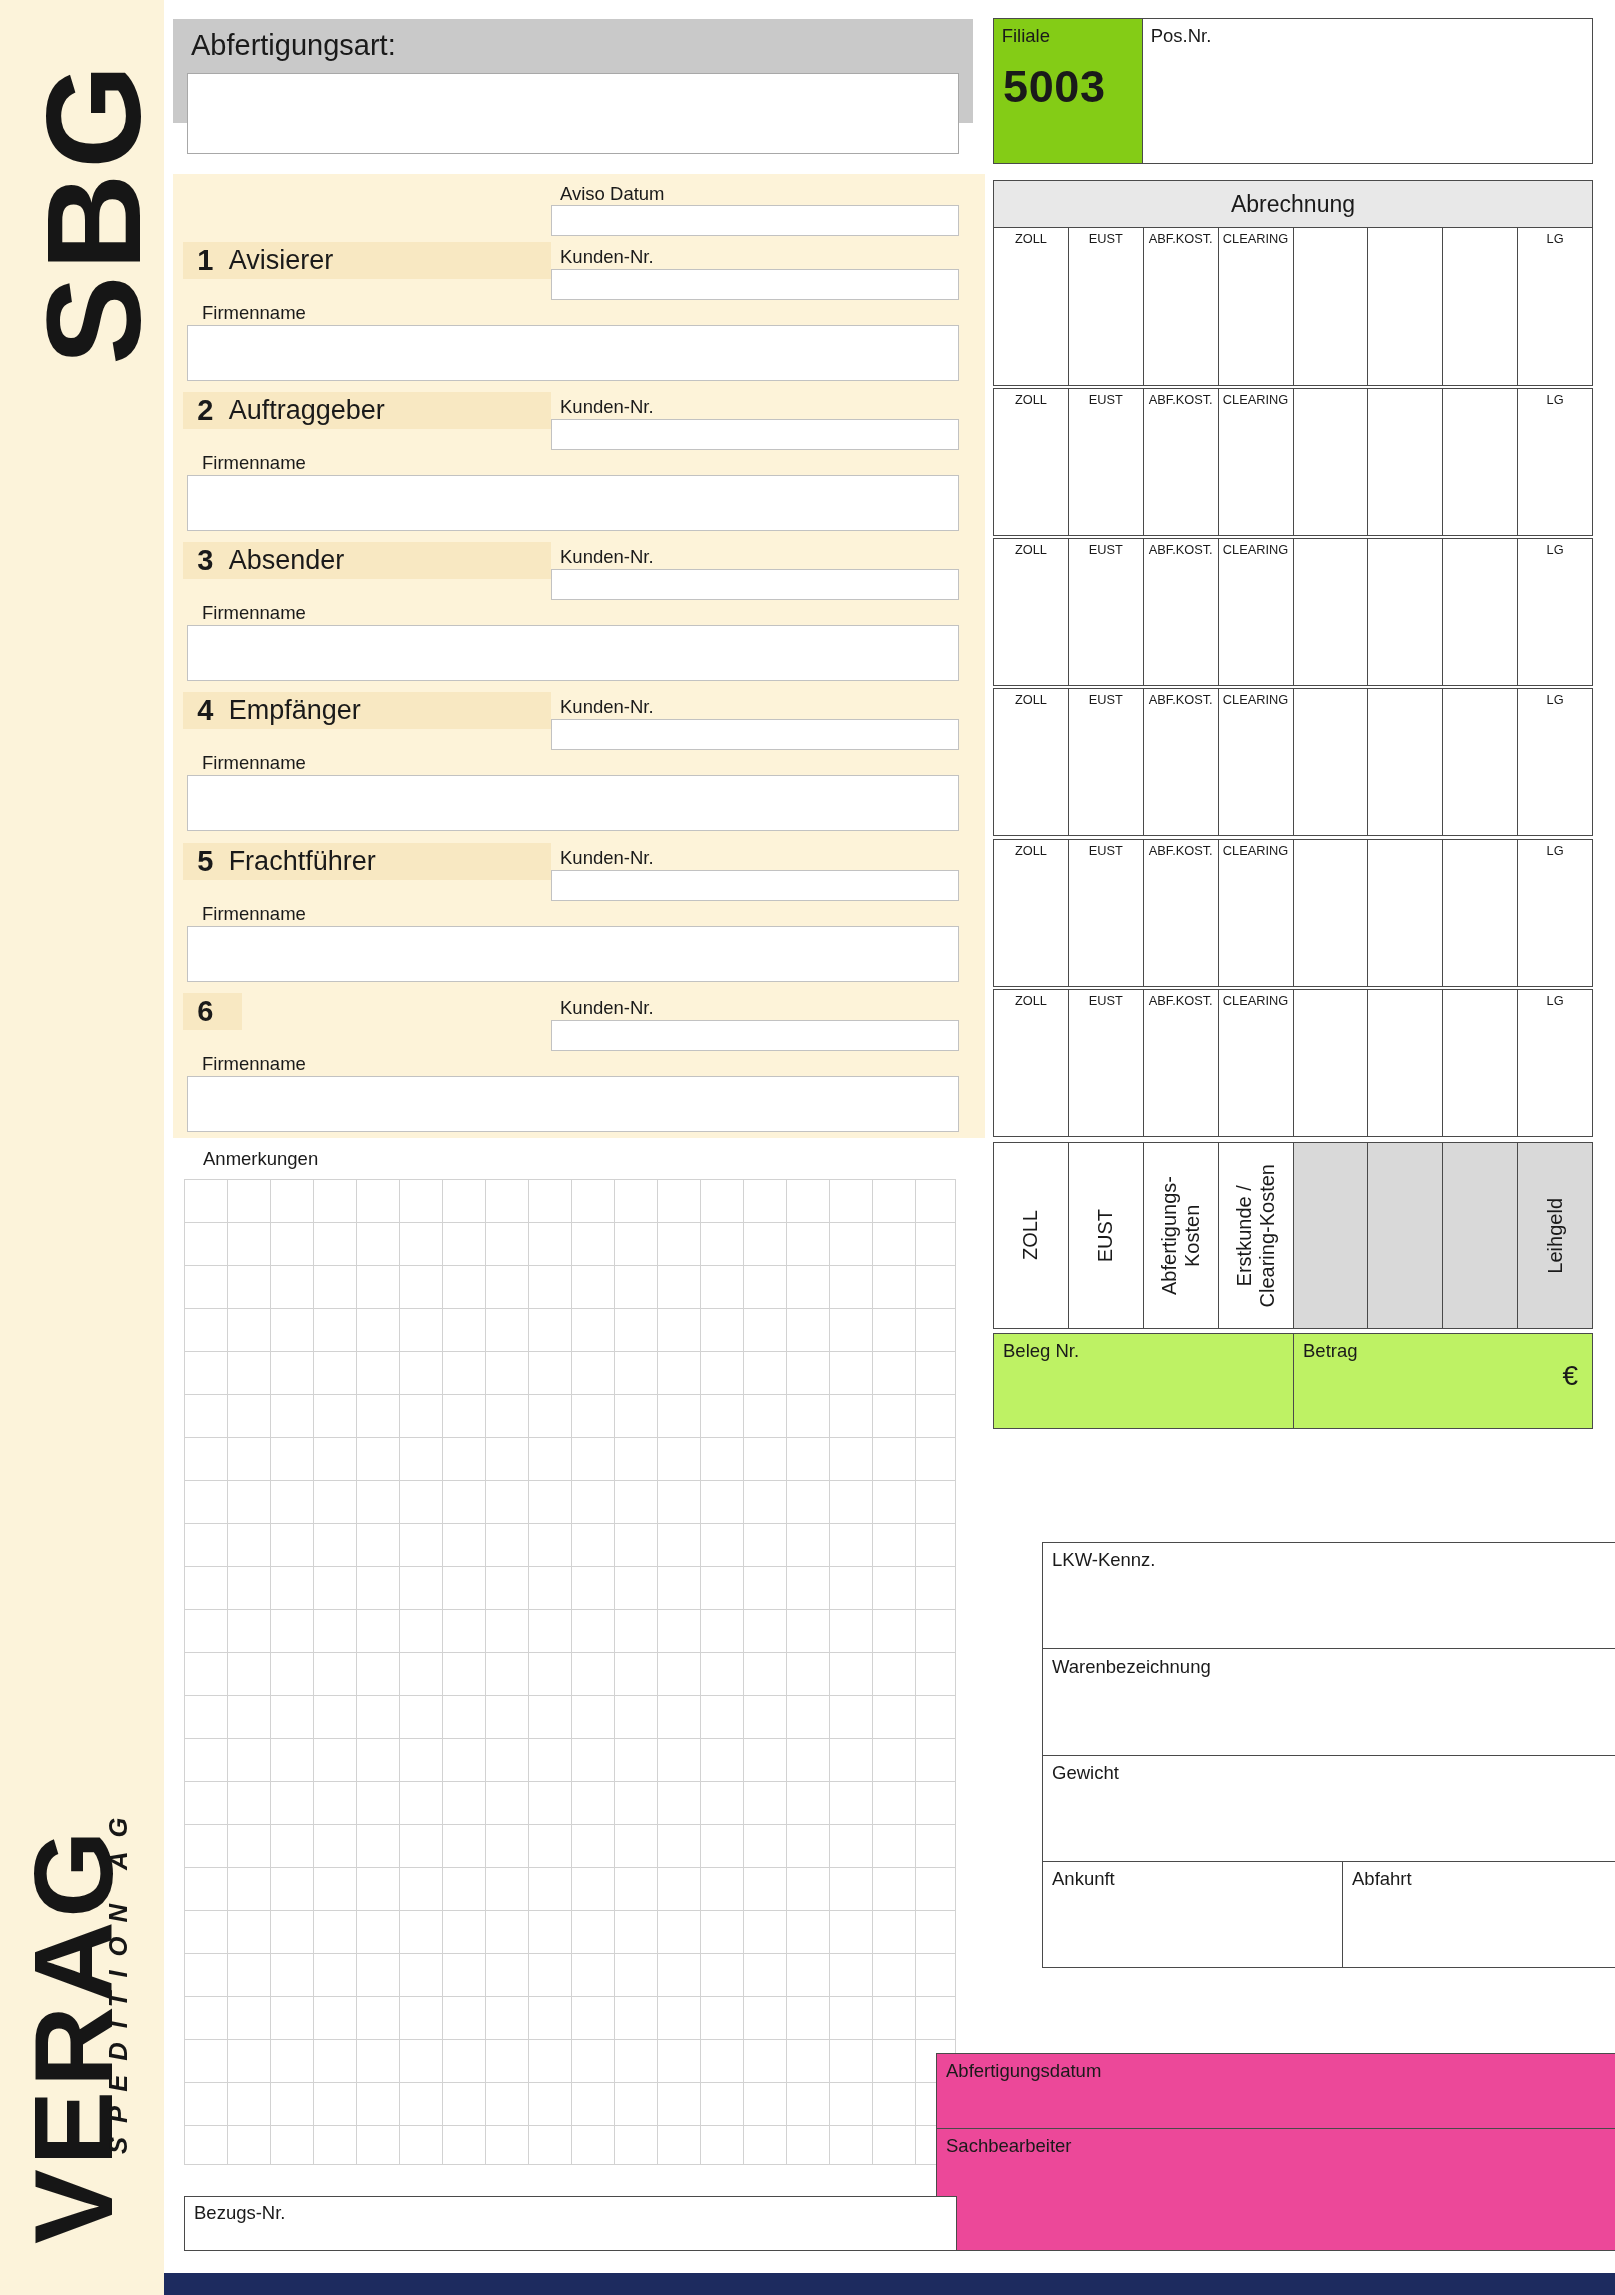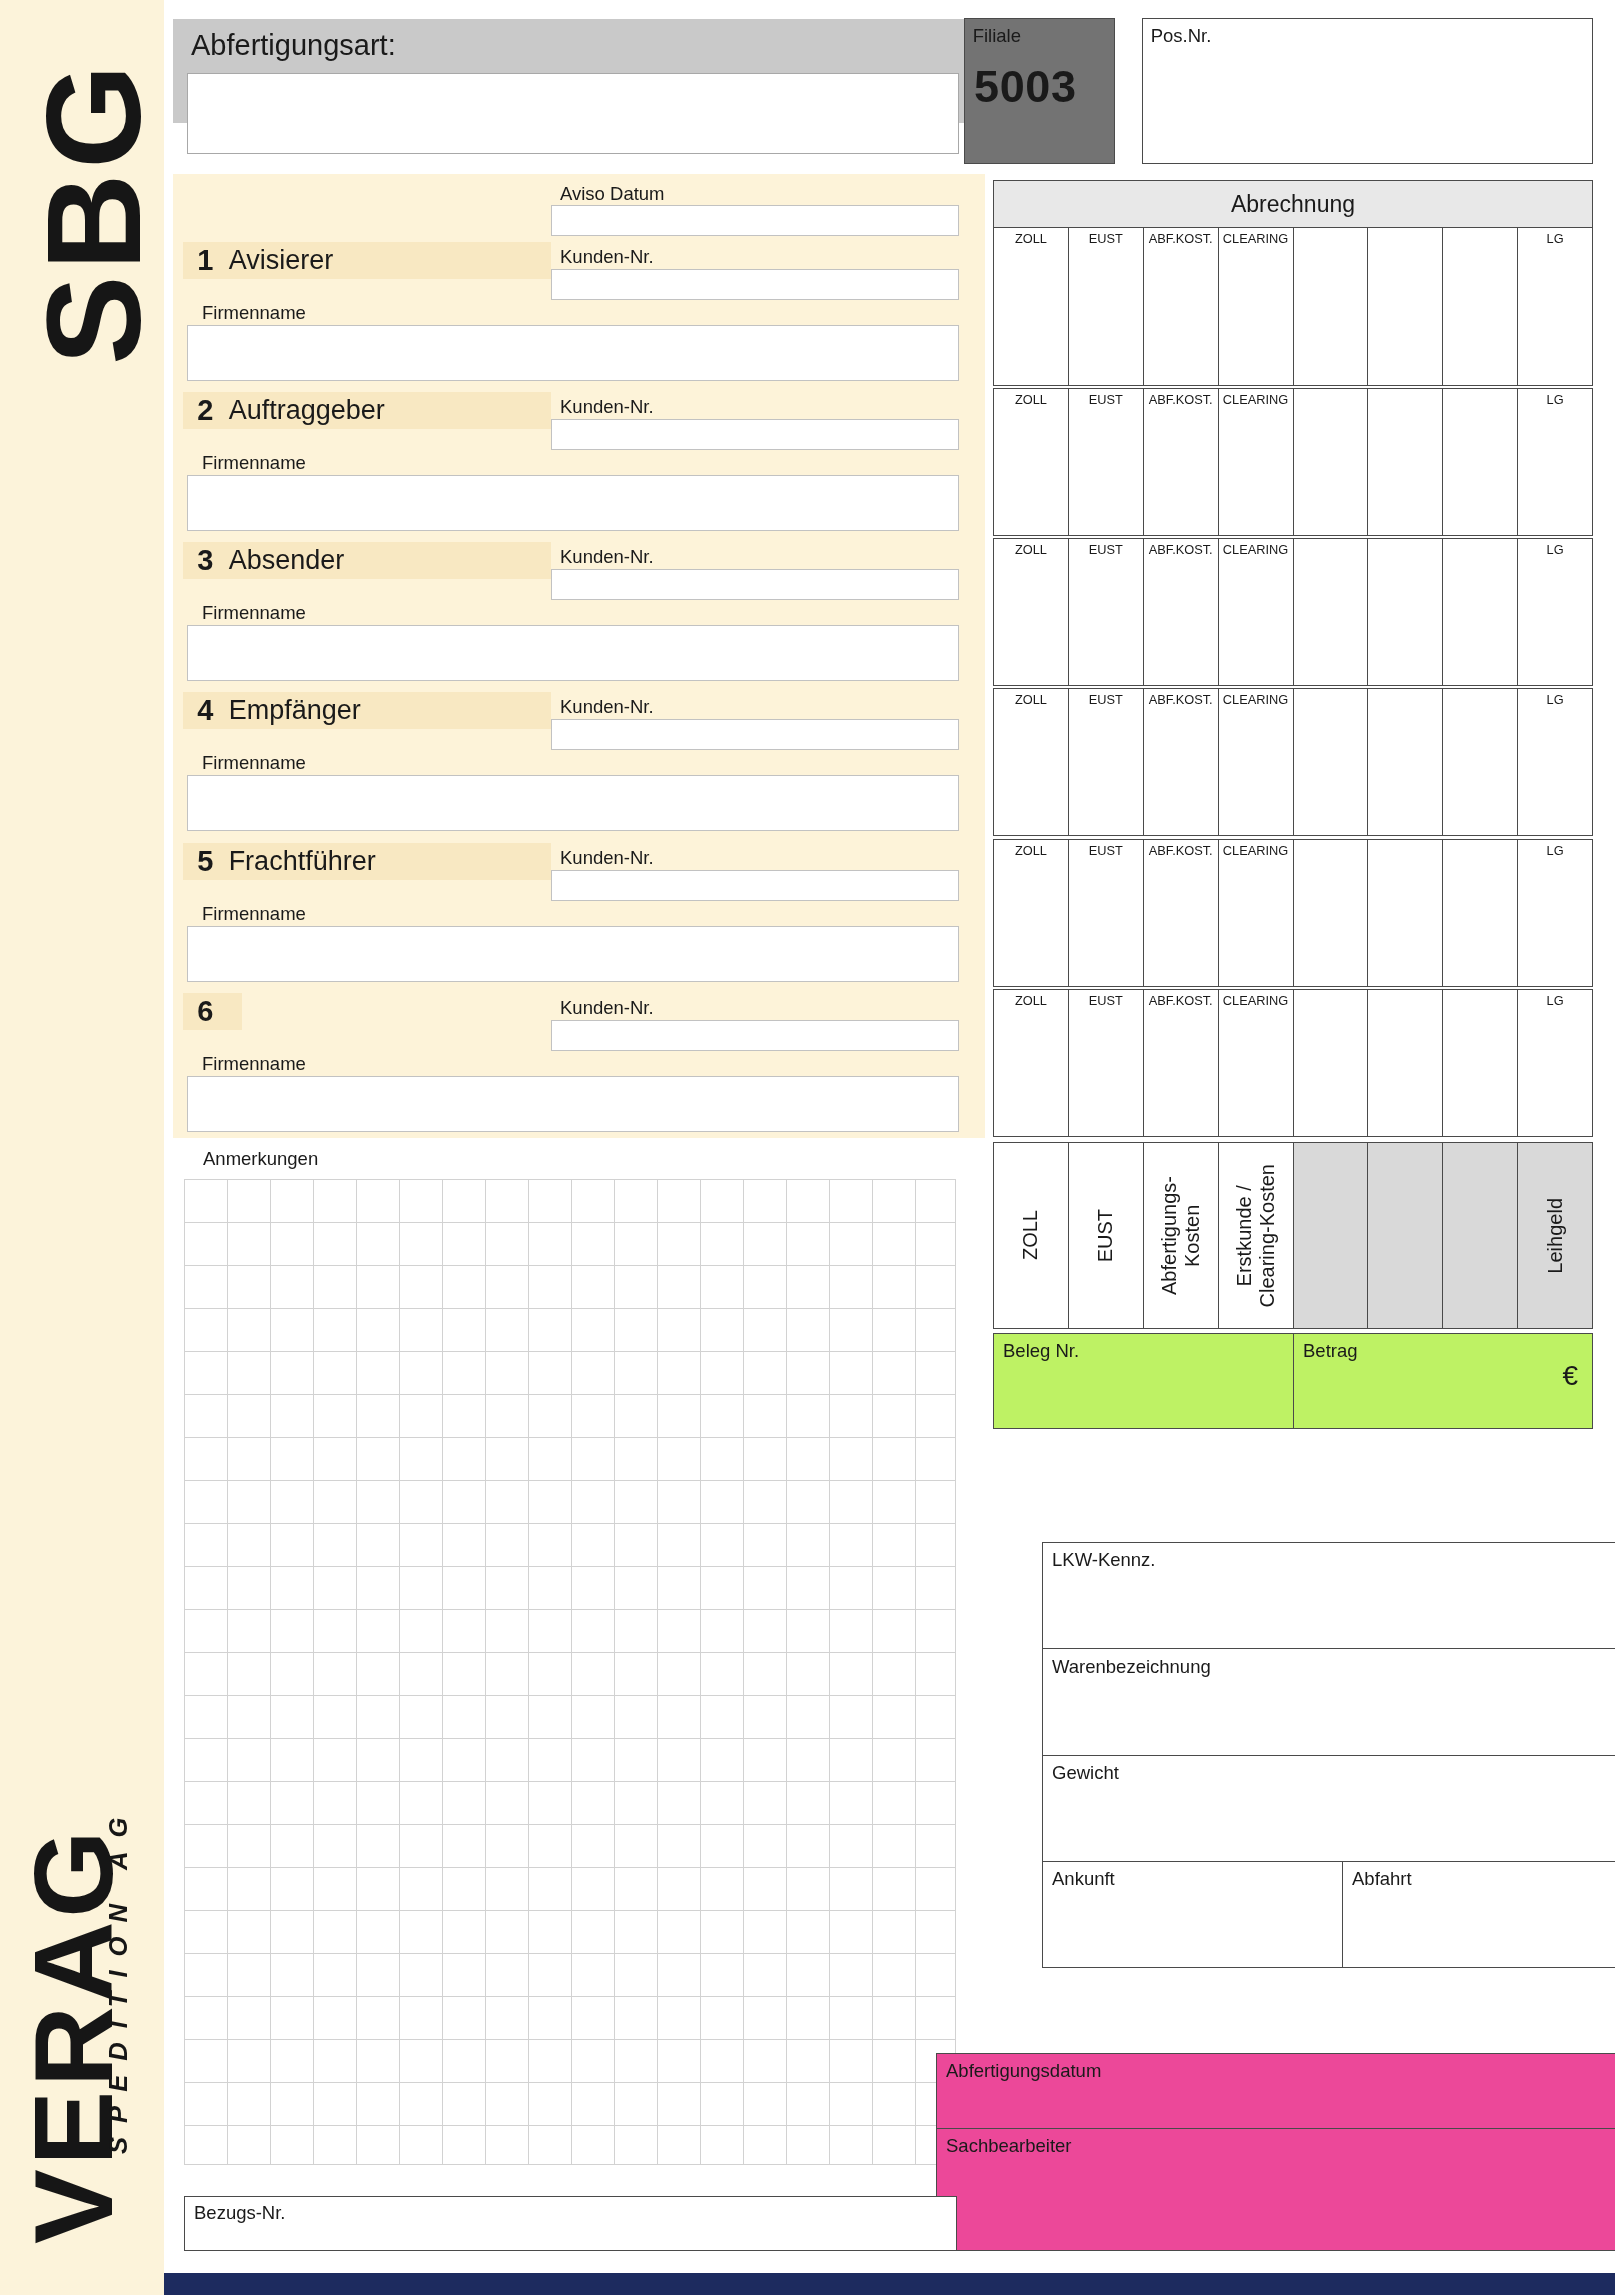--- a/index.html
+++ b/index.html
@@ -10,21 +10,21 @@
   .sidebar { position:absolute; left:0; top:0; width:164px; height:2295px; background:#fcf3da; }
   .vtext { writing-mode:vertical-rl; transform:rotate(180deg); white-space:pre-line; }
   .logo-sbg { position:absolute; left:16.6px; top:25.6px; height:339px; font-size:134px; font-weight:bold; letter-spacing:5.1px; color:#161616; }
   .logo-verag { position:absolute; left:9px; top:1790px; height:454px; font-size:112px; font-weight:bold; letter-spacing:3.8px; color:#161616; }
   .logo-sub { position:absolute; left:104px; top:1790px; height:364px; font-size:25.6px; font-weight:bold; font-style:italic; letter-spacing:14px; color:#161616; }
 
   
   .gray-head { position:absolute; left:173px; top:19px; width:800px; height:104px; background:#c9c9c9; }
   .gray-head .gh-label { position:absolute; left:18px; top:10.2px; font-size:29px; }
   .gray-head .gh-input { position:absolute; left:14px; top:54px; width:772px; height:81px; background:#fff; border:1.3px solid #a8a8a8; }
-  .filiale-box { position:absolute; left:964px; top:18px; width:151px; height:146px; background:#737373; border:1.9px solid #4a4a4a; }
+  .filiale-box { position:absolute; left:993px; top:18px; width:151px; height:146px; background:#84cc16; border:1.9px solid #4a4a4a; }
   .filiale-box .small-label, .posnr-box .small-label { font-size:18.5px; padding:6.4px 0 0 7.7px; }
   .filiale-value { font-size:45px; font-weight:bold; padding:14px 0 0 9px; letter-spacing:0.6px; }
   .posnr-box { position:absolute; left:1142px; top:18px; width:451px; height:146px; background:#fff; border:1.9px solid #4a4a4a; }
 
   
   .panel { position:absolute; left:173px; top:174px; width:812px; height:964px; background:#fdf3d9; }
   .aviso-label { position:absolute; left:560px; top:183px; font-size:18.5px; }
   .aviso-input { position:absolute; left:551px; top:205px; width:408px; height:31px; background:#fff; border:1.3px solid #c2c2c2; }
 
   .section { position:absolute; left:173px; width:812px; height:148px; }

